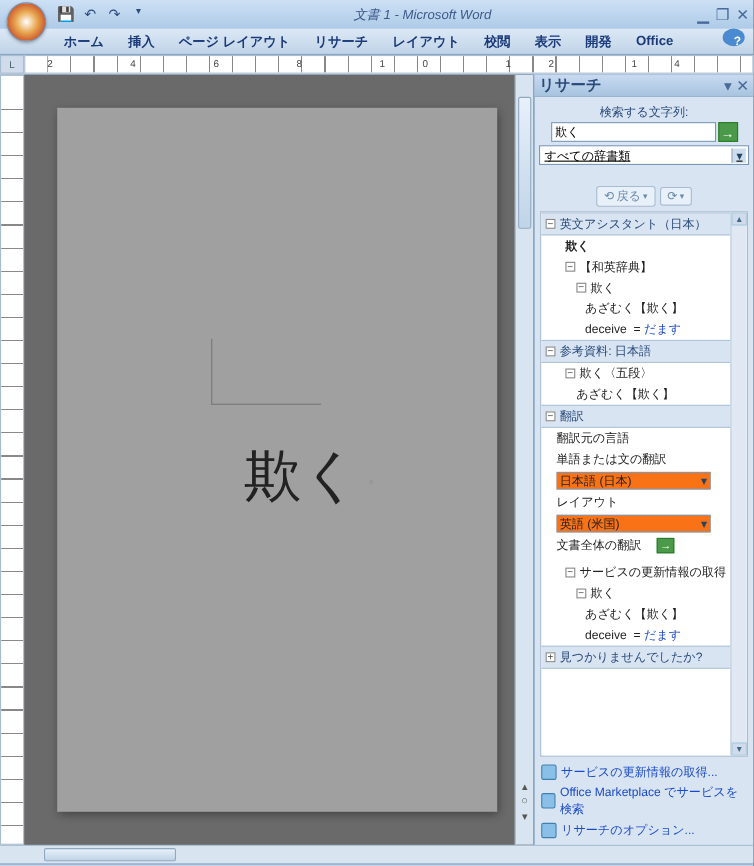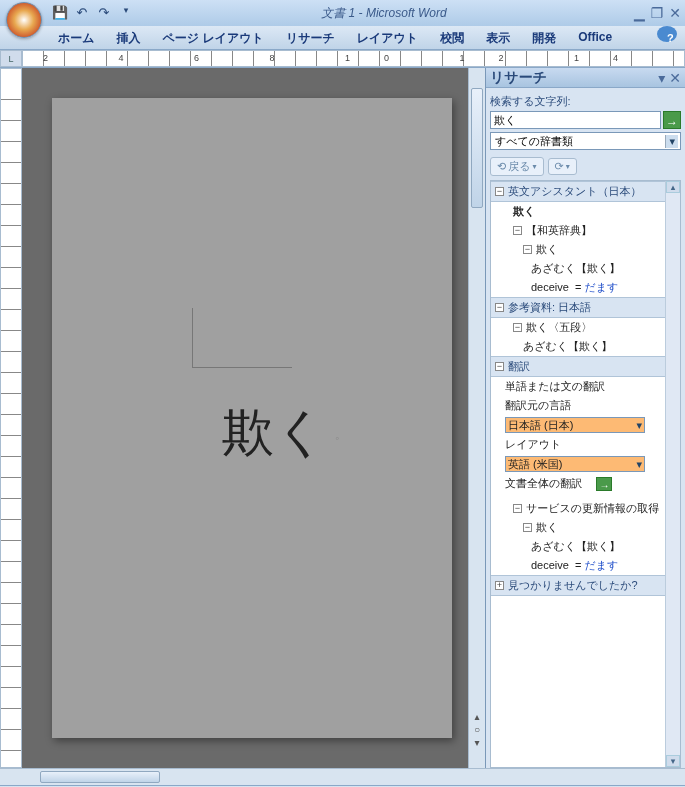--- a/index.html
+++ b/index.html
@@ -29,26 +29,26 @@
 .page-text::after { content: "◦"; font-size: 12px; color: #888; vertical-align: middle; margin-left: 8px; }
 .scroll-v { position: absolute; right: 0; top: 0; bottom: 0; width: 17px; background: #d8e4f0; border-left: 1px solid #a8bcd0; }
 .scroll-v .thumb { position: absolute; top: 20px; left: 2px; right: 2px; height: 120px; background: linear-gradient(#e8f0fa,#c0d4e8); border: 1px solid #90a8c0; border-radius: 2px; }
 .scroll-v .nav-icons { position: absolute; bottom: 20px; left: 0; right: 0; display: flex; flex-direction: column; align-items: center; gap: 2px; font-size: 10px; color: #555; }
 .scroll-h { height: 17px; background: #d8e4f0; border-top: 1px solid #a8bcd0; display: flex; }
 .scroll-h .track { flex: 1; position: relative; }
 .scroll-h .thumb { position: absolute; left: 40px; top: 2px; bottom: 2px; width: 120px; background: linear-gradient(#e8f0fa,#c0d4e8); border: 1px solid #90a8c0; border-radius: 2px; }
 .research-pane { width: 200px; background: #d8e4f2; border-left: 1px solid #7a98b8; display: flex; flex-direction: column; }
 .rp-header { height: 20px; background: linear-gradient(#c8daf0,#a8c4e0); display: flex; align-items: center; padding: 0 4px; font-size: 14px; color: #2a4a7a; font-weight: bold; border-bottom: 1px solid #8aa8c8; }
 .rp-header .close { margin-left: auto; display: flex; gap: 4px; font-weight: normal; color: #4a6a9a; }
-.rp-body { flex: 1; padding: 4px 4px 0 4px; overflow: hidden; display: flex; flex-direction: column; }
+.rp-body { flex: 1; padding: 4px 4px 0 4px; overflow: hidden; display: flex; flex-direction: column; align-items: center; }
 .rp-label { font-size: 11px; color: #2a4a7a; margin: 2px 0; }
 .rp-row { display: flex; gap: 2px; margin-bottom: 3px; }
 .rp-input { flex: 1; border: 1px solid #7a98b8; background: #fff; height: 18px; padding: 0 3px; font-size: 11px; }
 .rp-go { width: 18px; height: 18px; background: #4a9a4a; color: #fff; text-align: center; line-height: 18px; font-size: 12px; border: 1px solid #2a7a2a; }
-.rp-select { width: 100%; border: 1px solid #7a98b8; background: #fff; height: 18px; font-size: 11px; margin-bottom: 3px; display: flex; align-items: center; justify-content: space-between; padding: 0 2px 0 4px; }
+.rp-select { width: 100%; border: 1px solid #7a98b8; background: #fff; height: 18px; font-size: 11px; margin-bottom: 15px; display: flex; align-items: center; justify-content: space-between; padding: 0 2px 0 4px; text-decoration: underline; }
 .rp-select .arrow { background: #cde; border-left: 1px solid #9ab; padding: 0 3px; color: #246; }
 .rp-nav { display: flex; gap: 4px; margin: 4px 0; align-items: center; }
 .rp-nav-btn { border: 1px solid #a8bcd0; background: #e8f0fa; border-radius: 3px; padding: 1px 6px; font-size: 11px; color: #6a8aaa; display: flex; align-items: center; gap: 2px; }
 .rp-results { flex: 1; border: 1px solid #a8bcd0; background: #fff; overflow-y: auto; font-size: 11px; position: relative; }
 .rp-results .scrollbar-fake { position: absolute; right: 0; top: 0; bottom: 0; width: 15px; background: #e0e8f4; border-left: 1px solid #bcd; }
 .rp-results .scrollbar-fake::before { content: "▴"; position: absolute; top: 0; left: 0; right: 0; text-align: center; font-size: 9px; color: #468; background: #d0dcec; border: 1px solid #acd; }
 .rp-results .scrollbar-fake::after { content: "▾"; position: absolute; bottom: 0; left: 0; right: 0; text-align: center; font-size: 9px; color: #468; background: #d0dcec; border: 1px solid #acd; }
 .rp-results-inner { margin-right: 15px; }
 .rp-cat { background: #d8e4f2; border-top: 1px solid #b0c4d8; border-bottom: 1px solid #b0c4d8; padding: 2px 4px; color: #2a4a7a; display: flex; align-items: center; gap: 4px; }
 .rp-item { padding: 2px 4px 2px 14px; color: #222; }
@@ -57,21 +57,21 @@
 .rp-item.i2 { padding-left: 32px; }
 .rp-item.i3 { padding-left: 40px; }
 .rp-link { color: #1a4ac8; cursor: pointer; }
 .box-toggle { display: inline-block; width: 9px; height: 9px; border: 1px solid #888; text-align: center; line-height: 7px; font-size: 9px; color: #444; background: #fff; }
 .rp-item.flex, .rp-cat { display: flex; align-items: center; gap: 4px; }
 .rp-footer { padding: 4px 2px; font-size: 11px; }
 .rp-footer a { color: #1a4ac8; text-decoration: none; display: flex; align-items: center; gap: 4px; padding: 2px 0; }
 .rp-footer .ico { width: 14px; height: 14px; display: inline-block; background: #8ac0e8; border: 1px solid #4080b0; border-radius: 2px; }
 .statusbar { height: 21px; background: linear-gradient(#d8e4f0,#b8cce0); border-top: 1px solid #8aa8c8; display: flex; align-items: center; font-size: 11px; color: #2a4a7a; padding: 0 6px; gap: 10px; }
 .statusbar .sep { flex: 1; }
-.sel-mini { border: 1px solid #7a98b8; background: #fdba74; padding: 0 2px; display: flex; align-items: center; gap: 2px; height: 16px; }
+.sel-mini { border: 1px solid #7a98b8; background: #f97316; padding: 0 2px; display: flex; align-items: center; gap: 2px; height: 16px; }
 </style>
 </head>
 <body>
 
 <div class="office-btn"></div>
 
 <div class="titlebar">
   <div class="qat">
     <span>💾</span>
     <span>↶</span>
@@ -180,22 +180,22 @@
         <div class="rp-item i1 flex">
               <span class="box-toggle">−</span>
               <span>欺く〈五段〉</span>
             </div>
         <div class="rp-item i2">あざむく【欺く】</div>
 
         <div class="rp-cat">
               <span class="box-toggle">−</span>
               <span>翻訳</span>
             </div>
+        <div class="rp-item">翻訳元の言語</div>
         <div class="rp-item">単語または文の翻訳</div>
-        <div class="rp-item">翻訳元の言語</div>
         <div class="rp-item">
               <div class="sel-mini" style="width:140px;justify-content:space-between">
                 <span>日本語 (日本)</span>
                 <span style="color:#246">▾</span>
               </div>
             </div>
         <div class="rp-item">レイアウト</div>
         <div class="rp-item">
               <div class="sel-mini" style="width:140px;justify-content:space-between">
                 <span>英語 (米国)</span>
@@ -215,20 +215,34 @@
         <div class="rp-item i3">あざむく【欺く】</div>
         <div class="rp-item i3"><span>deceive</span> &nbsp;= <span class="rp-link">だます</span></div>
 
         <div class="rp-cat">
               <span class="box-toggle">+</span>
               <span>見つかりませんでしたか?</span>
             </div>
         </div>
       </div>
 
+      <div class="rp-footer">
+        <a>
+            <span class="ico"></span>
+            <span>サービスの更新情報の取得...</span>
+          </a>
+        <a>
+            <span class="ico"></span>
+            <span>Office Marketplace でサービスを検索</span>
+          </a>
+        <a>
+            <span class="ico"></span>
+            <span>リサーチのオプション...</span>
+          </a>
+      </div>
     </div>
   </div>
 </div>
 
 <div class="scroll-h">
   <div class="track">
       <div class="thumb"></div>
     </div>
 </div>
 

